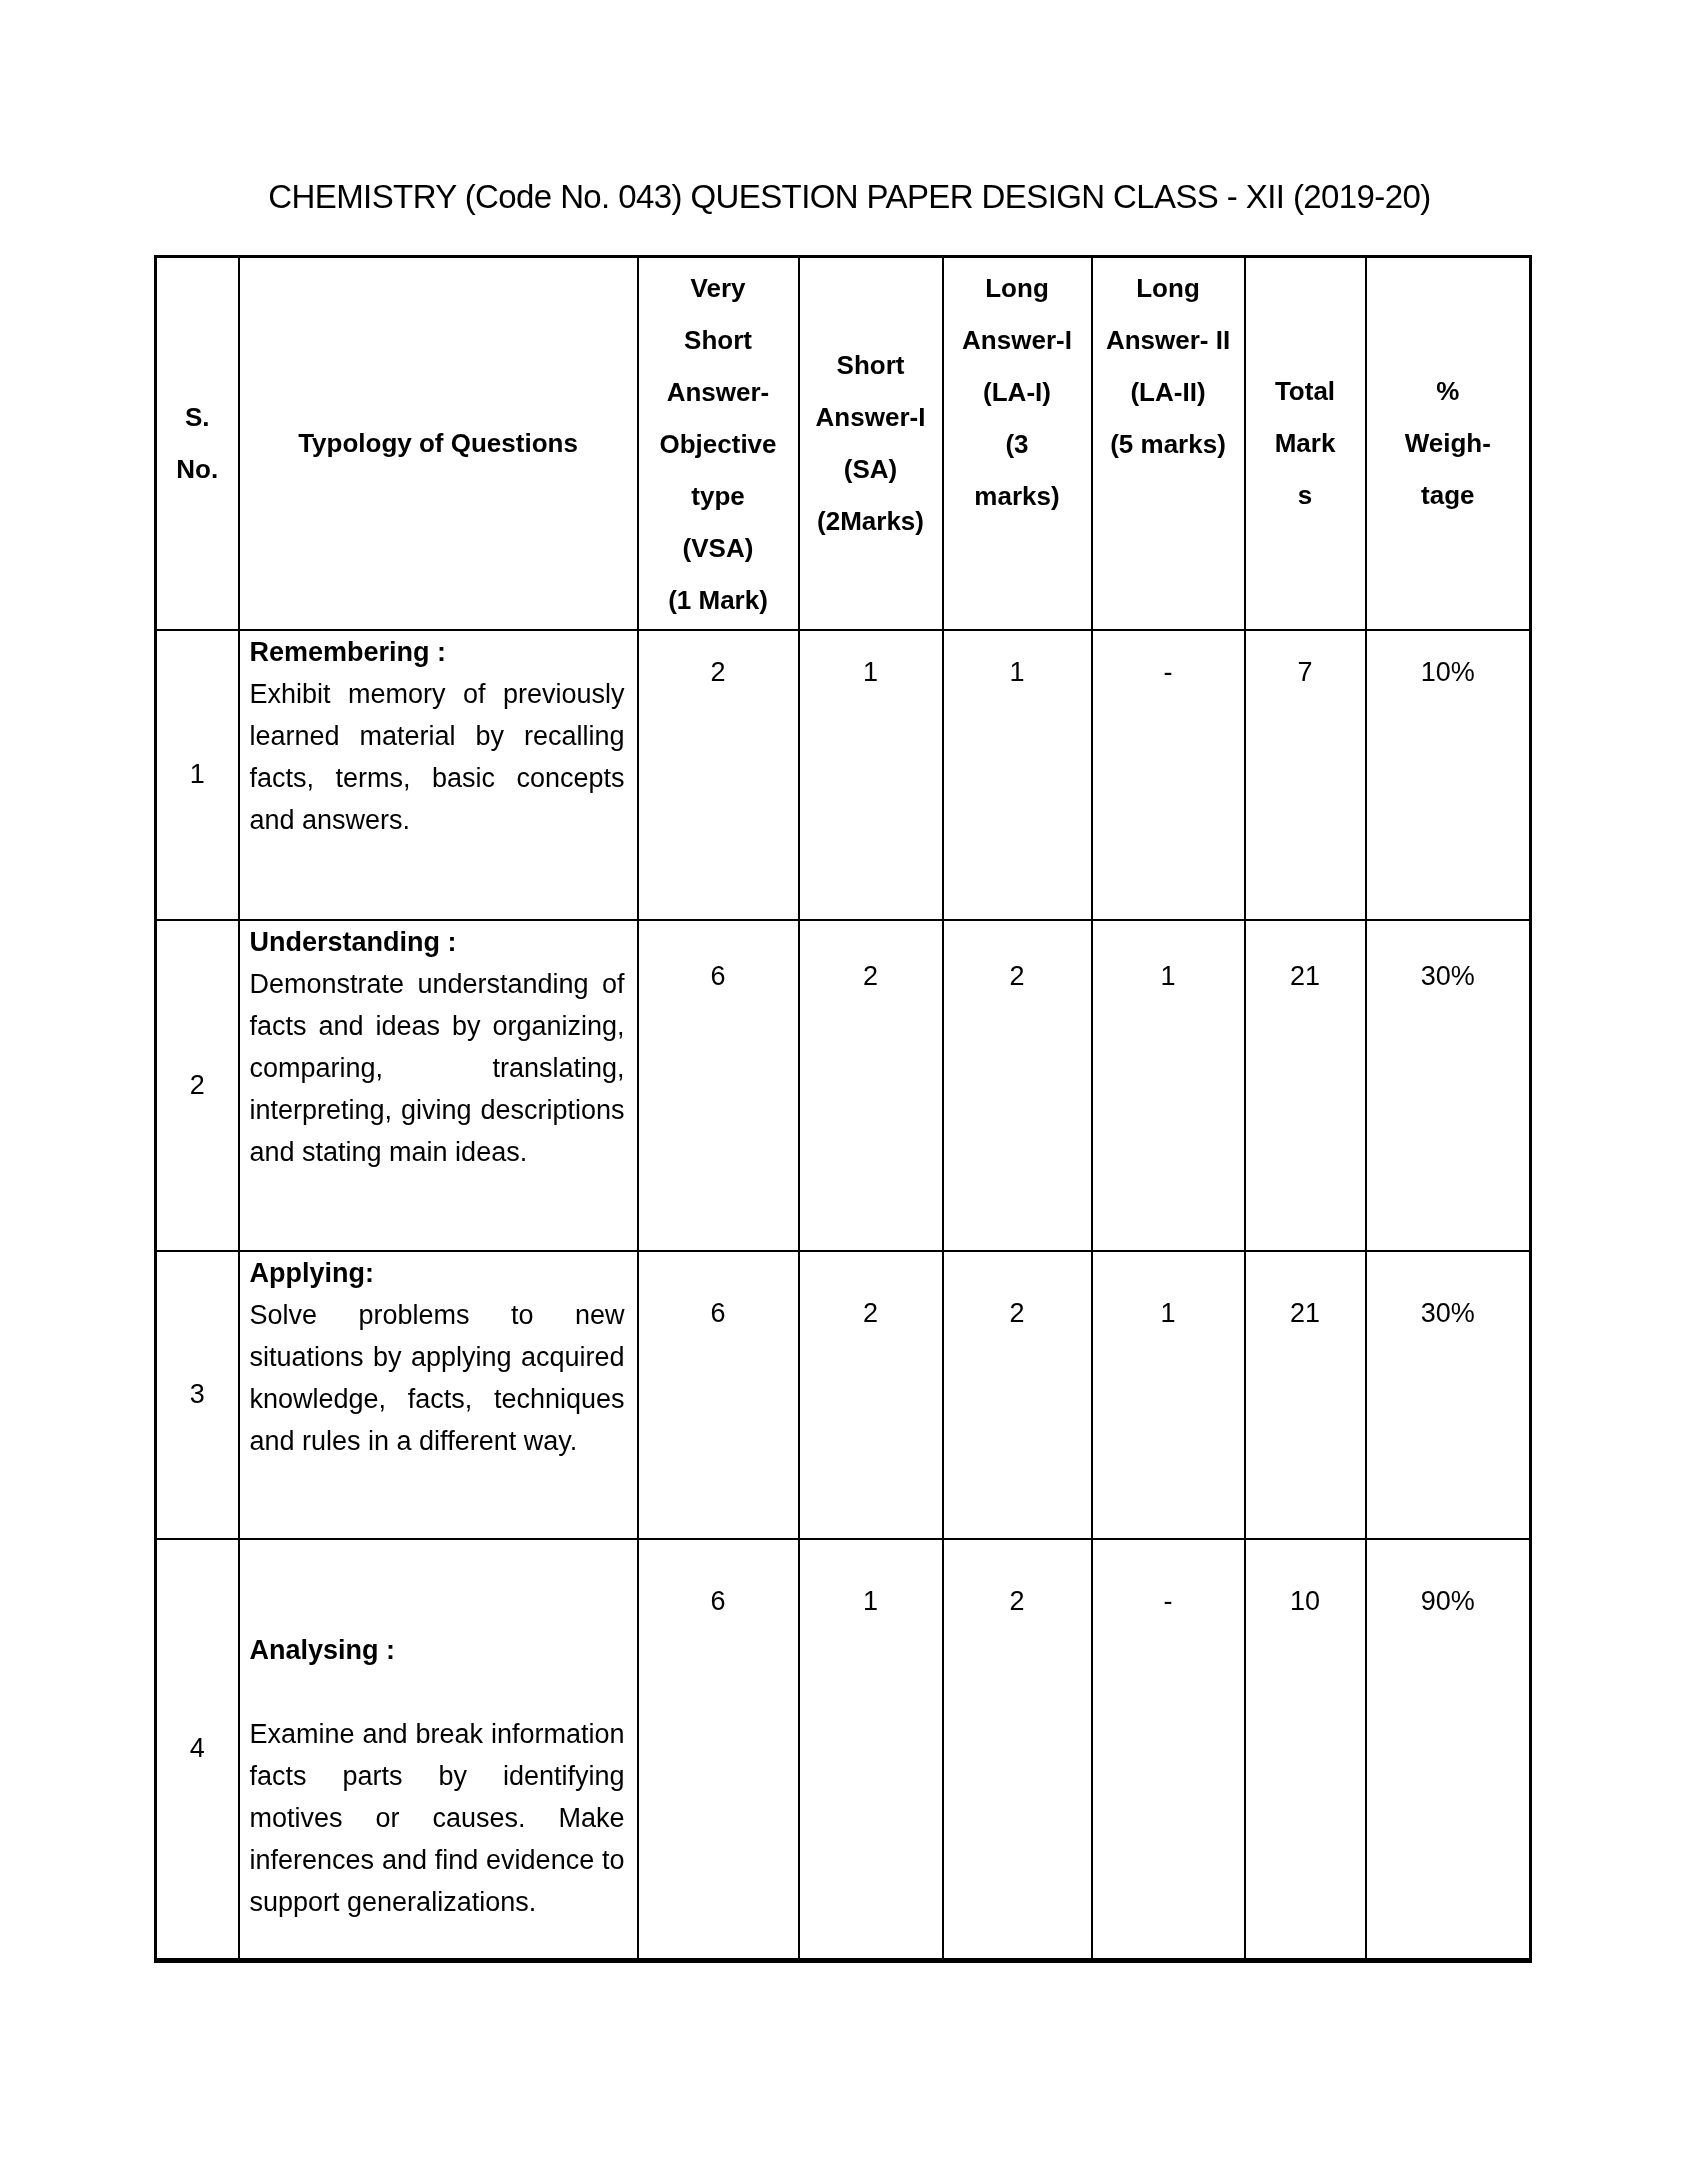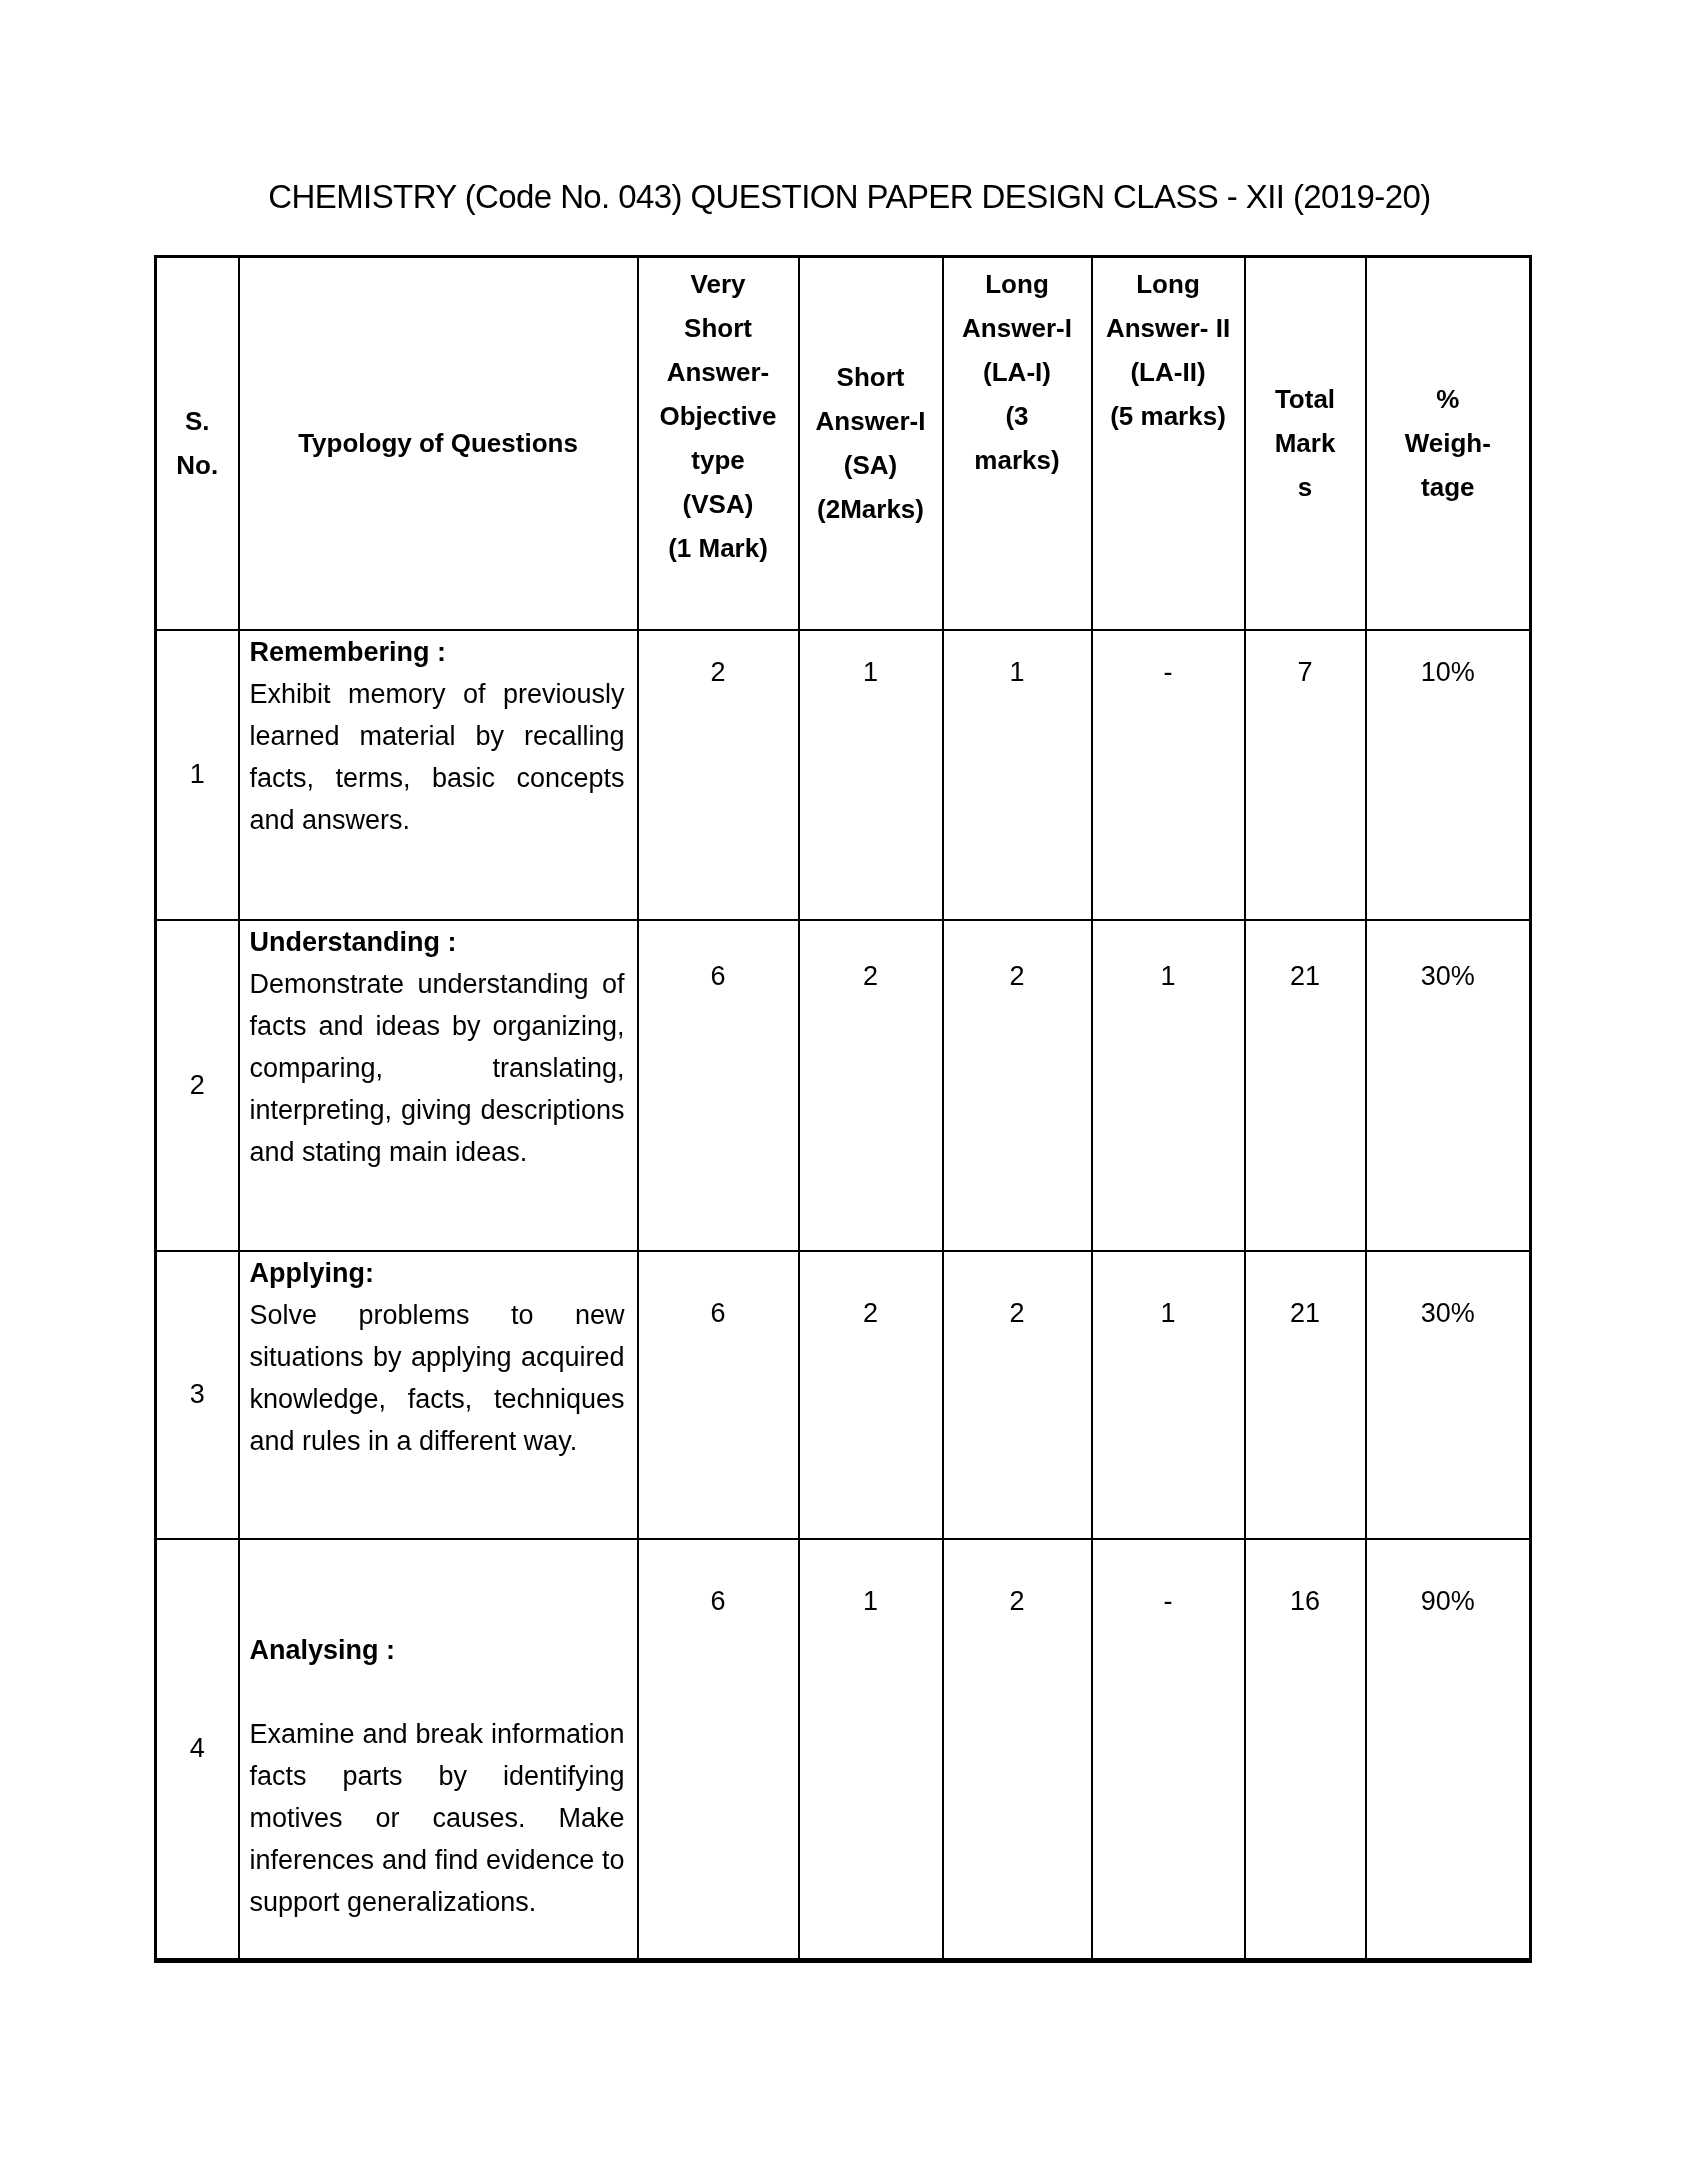--- a/index.html
+++ b/index.html
@@ -40,21 +40,21 @@
 
   thead tr { height: 373px; }
   tbody tr.r1 { height: 290px; }
   tbody tr.r2 { height: 331px; }
   tbody tr.r3 { height: 288px; }
   tbody tr.r4 { height: 422px; }
 
   thead th {
     font-weight: bold;
     font-size: 26px;
-    line-height: 44px;
+    line-height: 52px;
     white-space: pre-line;
     text-align: center;
     vertical-align: middle;
     padding: 0 1px;
   }
   thead th.v-top { vertical-align: top; padding-top: 4px; }
 
   td.sno {
     text-align: center;
     vertical-align: middle;
@@ -177,20 +177,20 @@
       </tr>
       <tr class="r4">
         <td class="sno">4</td>
         <td class="typ">
           <span class="heading">Analysing :</span><span>Examine and break information facts parts by identifying motives or causes. Make inferences and find evidence to support generalizations.</span>
         </td>
         <td class="num">6</td>
         <td class="num">1</td>
         <td class="num">2</td>
         <td class="num">-</td>
-        <td class="num">16</td>
+        <td class="num">10</td>
         <td class="num">90%</td>
       </tr>
     </tbody>
   </table>
 
 </div>
 
 
 </body></html>

